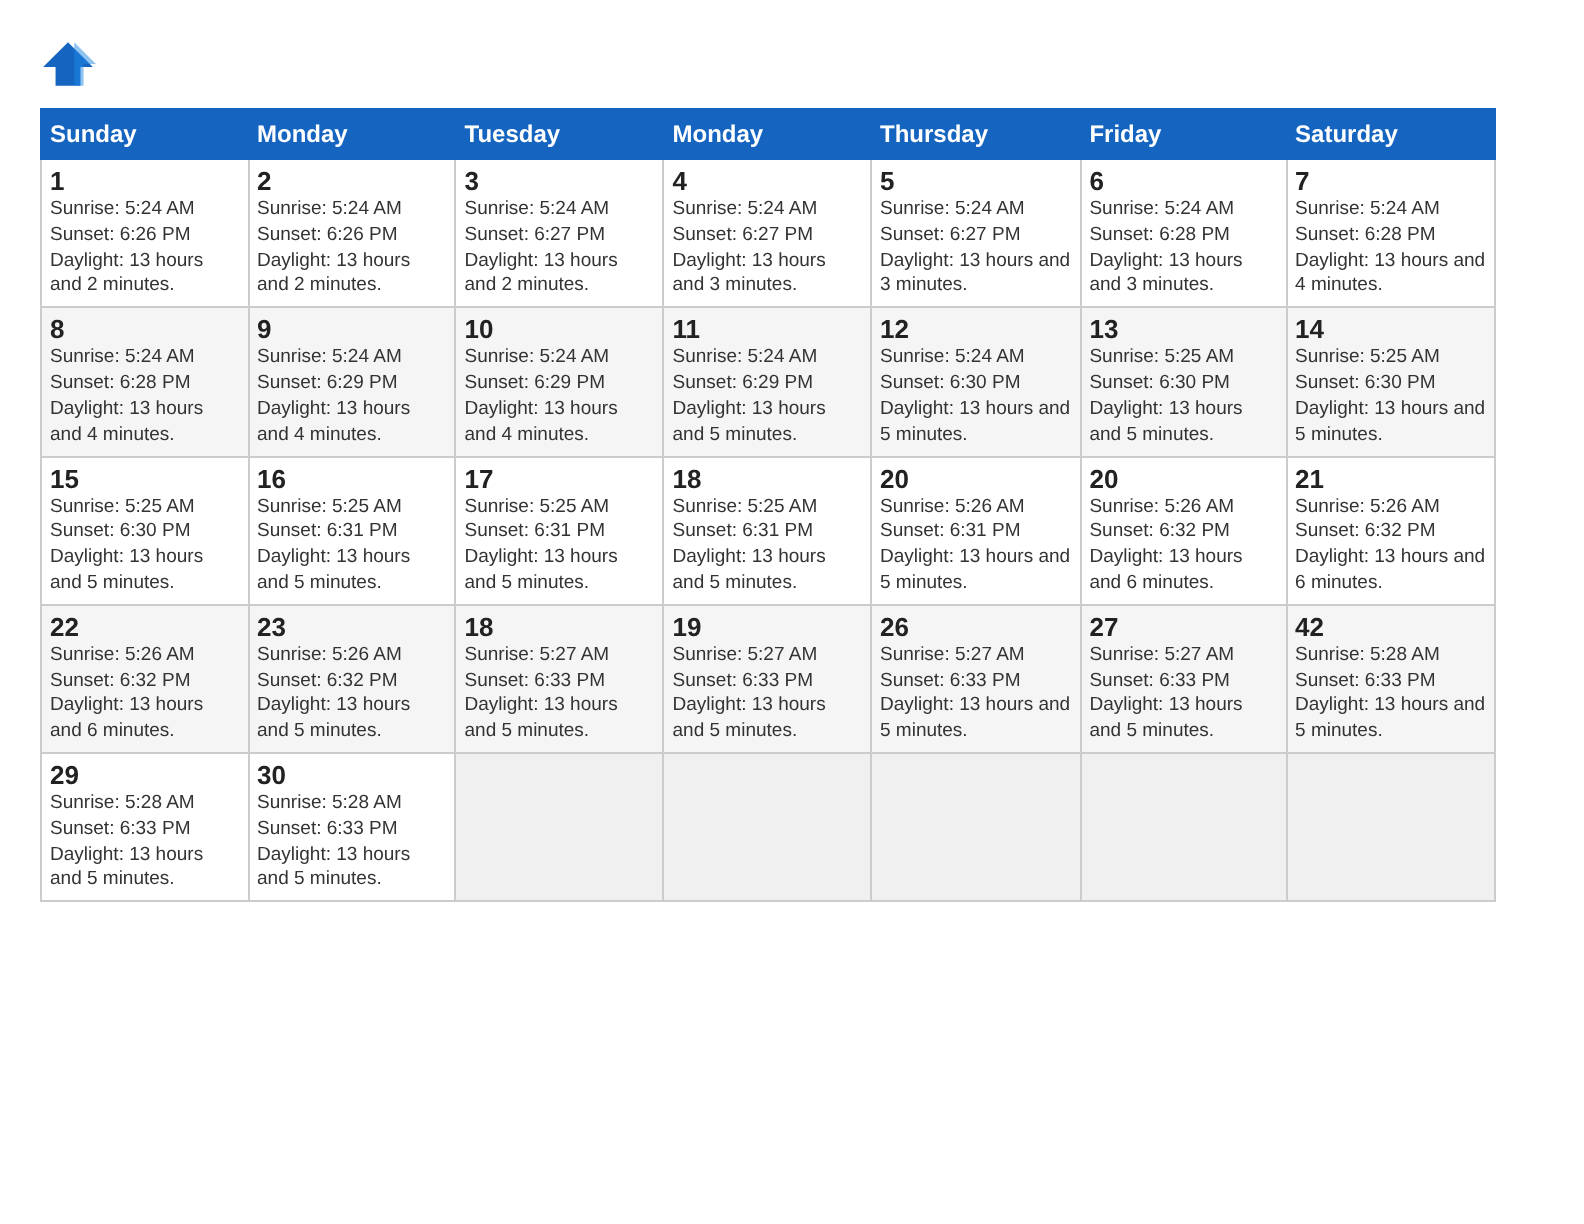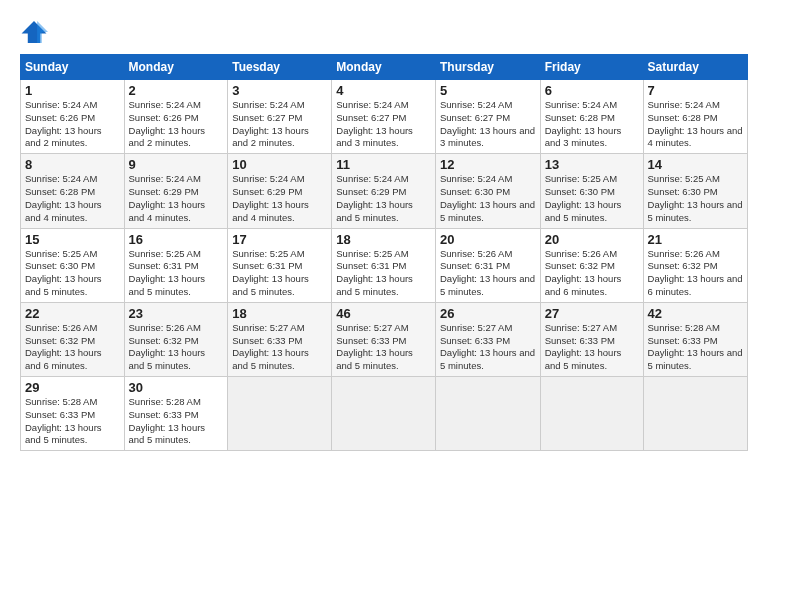--- a/index.html
+++ b/index.html
@@ -146,21 +146,21 @@
           <td><span class="day-num">17</span><span class="day-info">Sunrise: 5:25 AM<br>Sunset: 6:31 PM<br>Daylight: 13 hours and 5 minutes.</span></td>
           <td><span class="day-num">18</span><span class="day-info">Sunrise: 5:25 AM<br>Sunset: 6:31 PM<br>Daylight: 13 hours and 5 minutes.</span></td>
           <td><span class="day-num">20</span><span class="day-info">Sunrise: 5:26 AM<br>Sunset: 6:31 PM<br>Daylight: 13 hours and 5 minutes.</span></td>
           <td><span class="day-num">20</span><span class="day-info">Sunrise: 5:26 AM<br>Sunset: 6:32 PM<br>Daylight: 13 hours and 6 minutes.</span></td>
           <td><span class="day-num">21</span><span class="day-info">Sunrise: 5:26 AM<br>Sunset: 6:32 PM<br>Daylight: 13 hours and 6 minutes.</span></td>
         </tr>
         <tr>
           <td><span class="day-num">22</span><span class="day-info">Sunrise: 5:26 AM<br>Sunset: 6:32 PM<br>Daylight: 13 hours and 6 minutes.</span></td>
           <td><span class="day-num">23</span><span class="day-info">Sunrise: 5:26 AM<br>Sunset: 6:32 PM<br>Daylight: 13 hours and 5 minutes.</span></td>
           <td><span class="day-num">18</span><span class="day-info">Sunrise: 5:27 AM<br>Sunset: 6:33 PM<br>Daylight: 13 hours and 5 minutes.</span></td>
-          <td><span class="day-num">46</span><span class="day-info">Sunrise: 5:27 AM<br>Sunset: 6:33 PM<br>Daylight: 13 hours and 5 minutes.</span></td>
+          <td><span class="day-num">19</span><span class="day-info">Sunrise: 5:27 AM<br>Sunset: 6:33 PM<br>Daylight: 13 hours and 5 minutes.</span></td>
           <td><span class="day-num">26</span><span class="day-info">Sunrise: 5:27 AM<br>Sunset: 6:33 PM<br>Daylight: 13 hours and 5 minutes.</span></td>
           <td><span class="day-num">27</span><span class="day-info">Sunrise: 5:27 AM<br>Sunset: 6:33 PM<br>Daylight: 13 hours and 5 minutes.</span></td>
           <td><span class="day-num">42</span><span class="day-info">Sunrise: 5:28 AM<br>Sunset: 6:33 PM<br>Daylight: 13 hours and 5 minutes.</span></td>
         </tr>
         <tr>
           <td><span class="day-num">29</span><span class="day-info">Sunrise: 5:28 AM<br>Sunset: 6:33 PM<br>Daylight: 13 hours and 5 minutes.</span></td>
           <td><span class="day-num">30</span><span class="day-info">Sunrise: 5:28 AM<br>Sunset: 6:33 PM<br>Daylight: 13 hours and 5 minutes.</span></td>
           <td class="empty-cell">&nbsp;</td>
           <td class="empty-cell">&nbsp;</td>
           <td class="empty-cell">&nbsp;</td>

